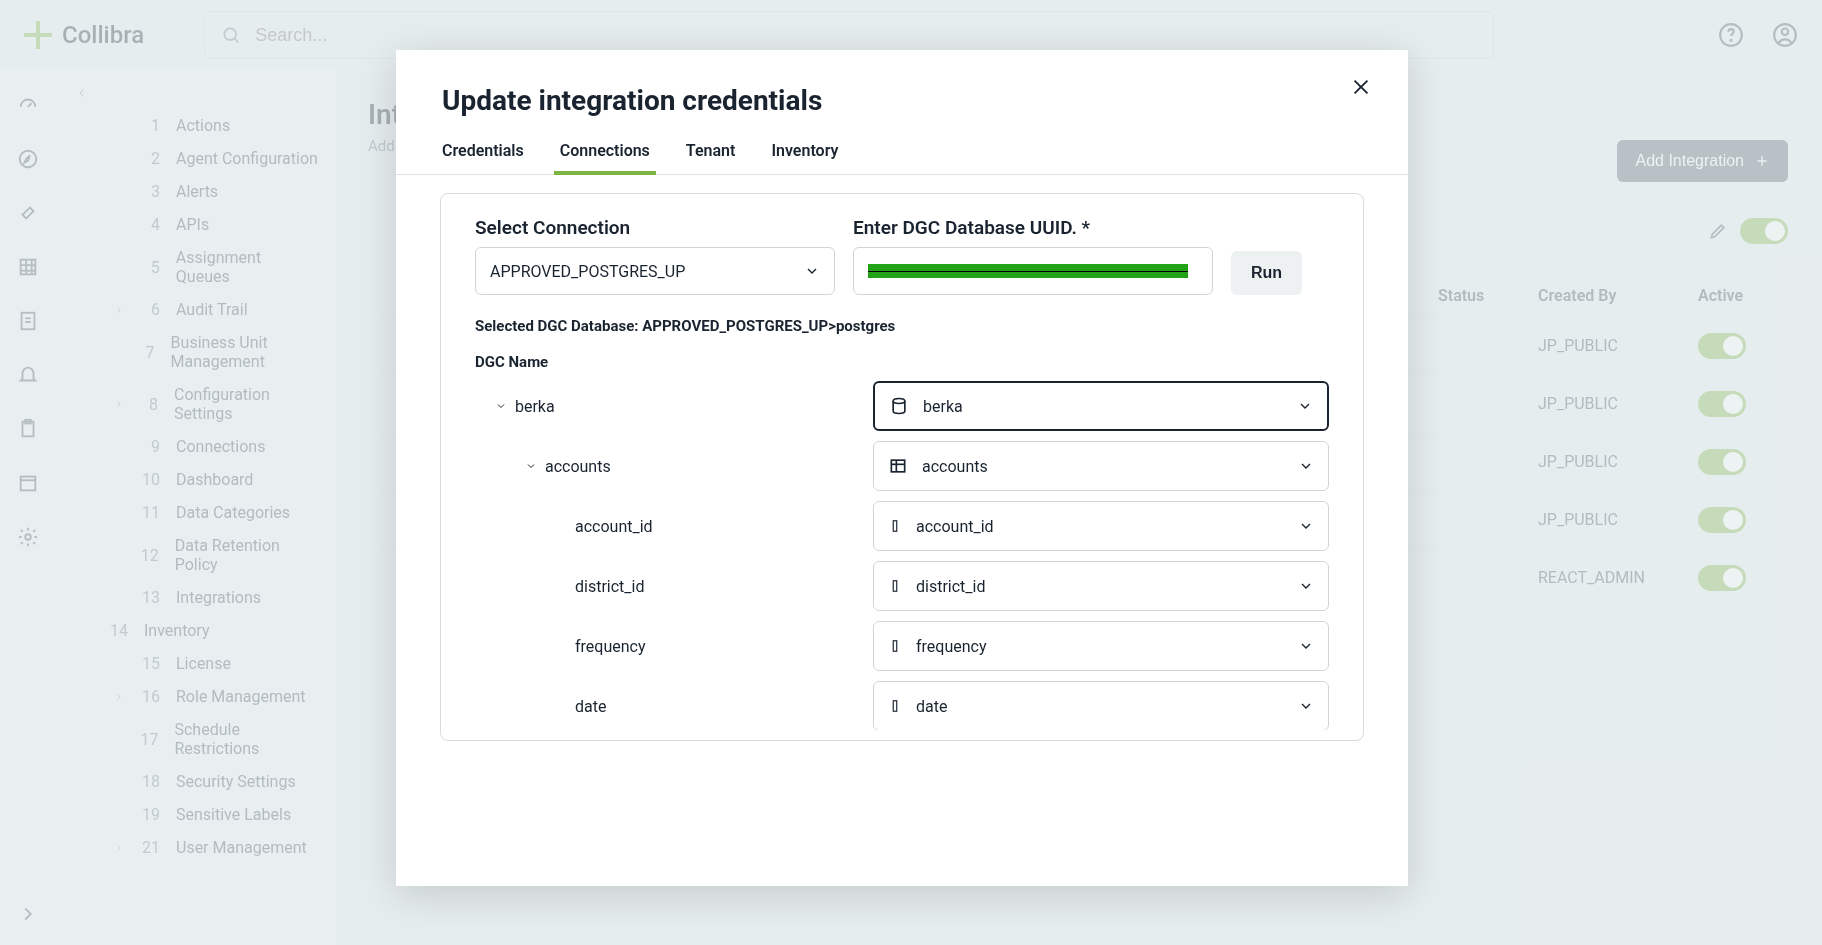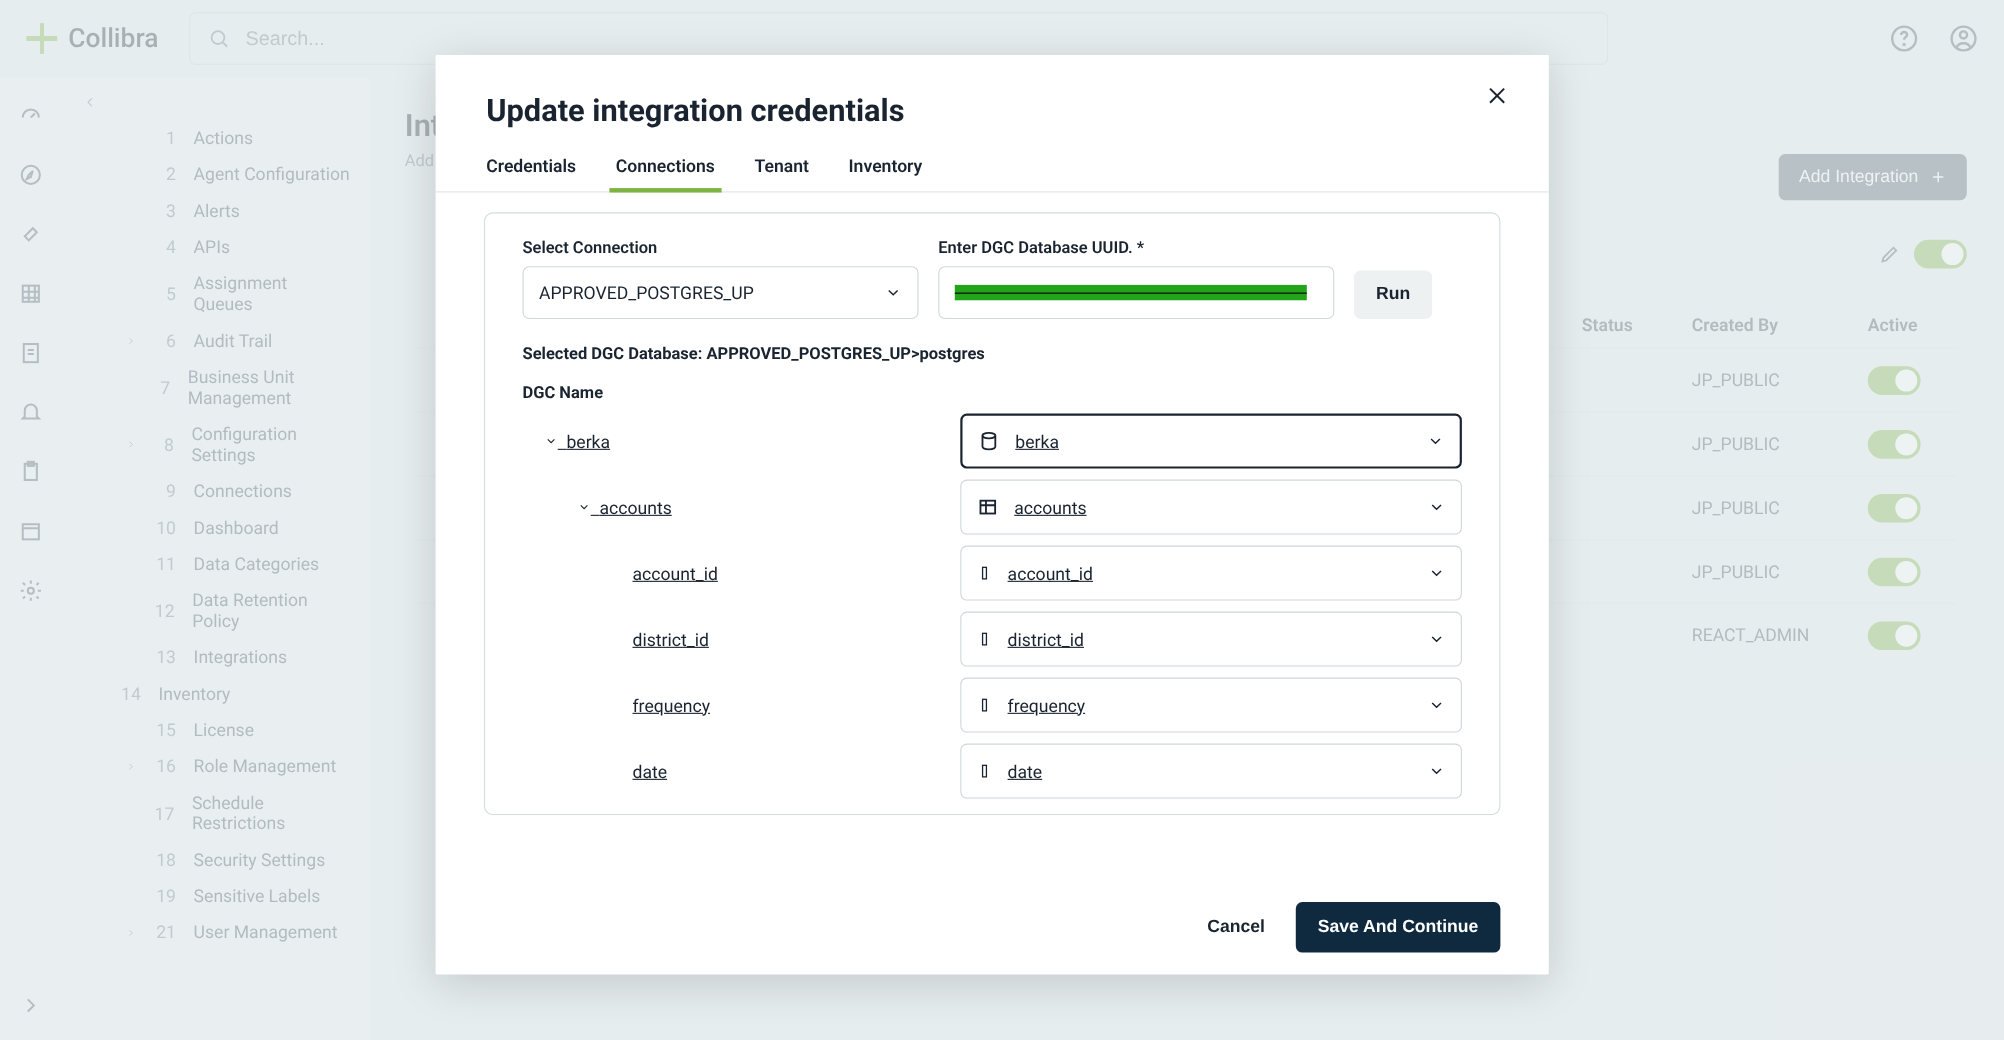--- a/index.html
+++ b/index.html
@@ -22,21 +22,21 @@
   align-items: center;
   padding: 0 24px;
 }
 .logo {
   display: flex;
   align-items: flex-start;
   gap: 10px;
   font-size: 24px;
   font-weight: 500;
   color: #1a2430;
-  margin-right: 28px;
+  margin-right: 60px;
 }
 .logo-glyph {
   width: 28px;
   height: 28px;
   position: relative;
 }
 .logo-glyph::before {
   content: "";
   position: absolute;
   inset: 0;
@@ -296,21 +296,21 @@
   padding: 0 34px;
   height: 100%;
   overflow-y: auto;
 }
 .top-row {
   display: flex;
   gap: 18px;
   align-items: flex-end;
 }
 .field-group { display: flex; flex-direction: column; gap: 8px; }
-.label { font-size: 15px; font-weight: 600; color: #1a2430; }
+.label { font-size: 19px; font-weight: 600; color: #1a2430; }
 .sel, .txt {
   height: 48px;
   border: 1px solid #cfd6d9;
   border-radius: 6px;
   padding: 0 14px;
   font-size: 16px;
   display: flex;
   align-items: center;
   gap: 20px;
   background: #fff;
@@ -375,21 +375,21 @@
   border-radius: 6px;
   display: flex;
   align-items: center;
   padding: 0 14px;
   gap: 14px;
   font-size: 16px;
   cursor: pointer;
 }
 .ddsel.strong { border: 2px solid #1a2430; }
 .ddsel .dd-chev { margin-left: auto; }
-.mapping-rows { display: flex; flex-direction: column; gap: 10px; margin-top: 10px; text-decoration: underline;}
+.mapping-rows { display: flex; flex-direction: column; gap: 10px; margin-top: 10px;}
 
 .modal-footer {
   height: 86px;
   display: flex;
   justify-content: flex-end;
   align-items: center;
   padding: 0 44px;
   gap: 28px;
 }
 .btn-cancel {
@@ -795,17 +795,13 @@
                 </svg>
               </div>
             </div>
           </div>
 
       </div>
     </div>
 
   </div>
 
-  <div class="modal-footer">
-    <button class="btn-cancel">Cancel</button>
-    <button class="btn-primary">Save And Continue</button>
-  </div>
 </div>
 
 </body></html>

